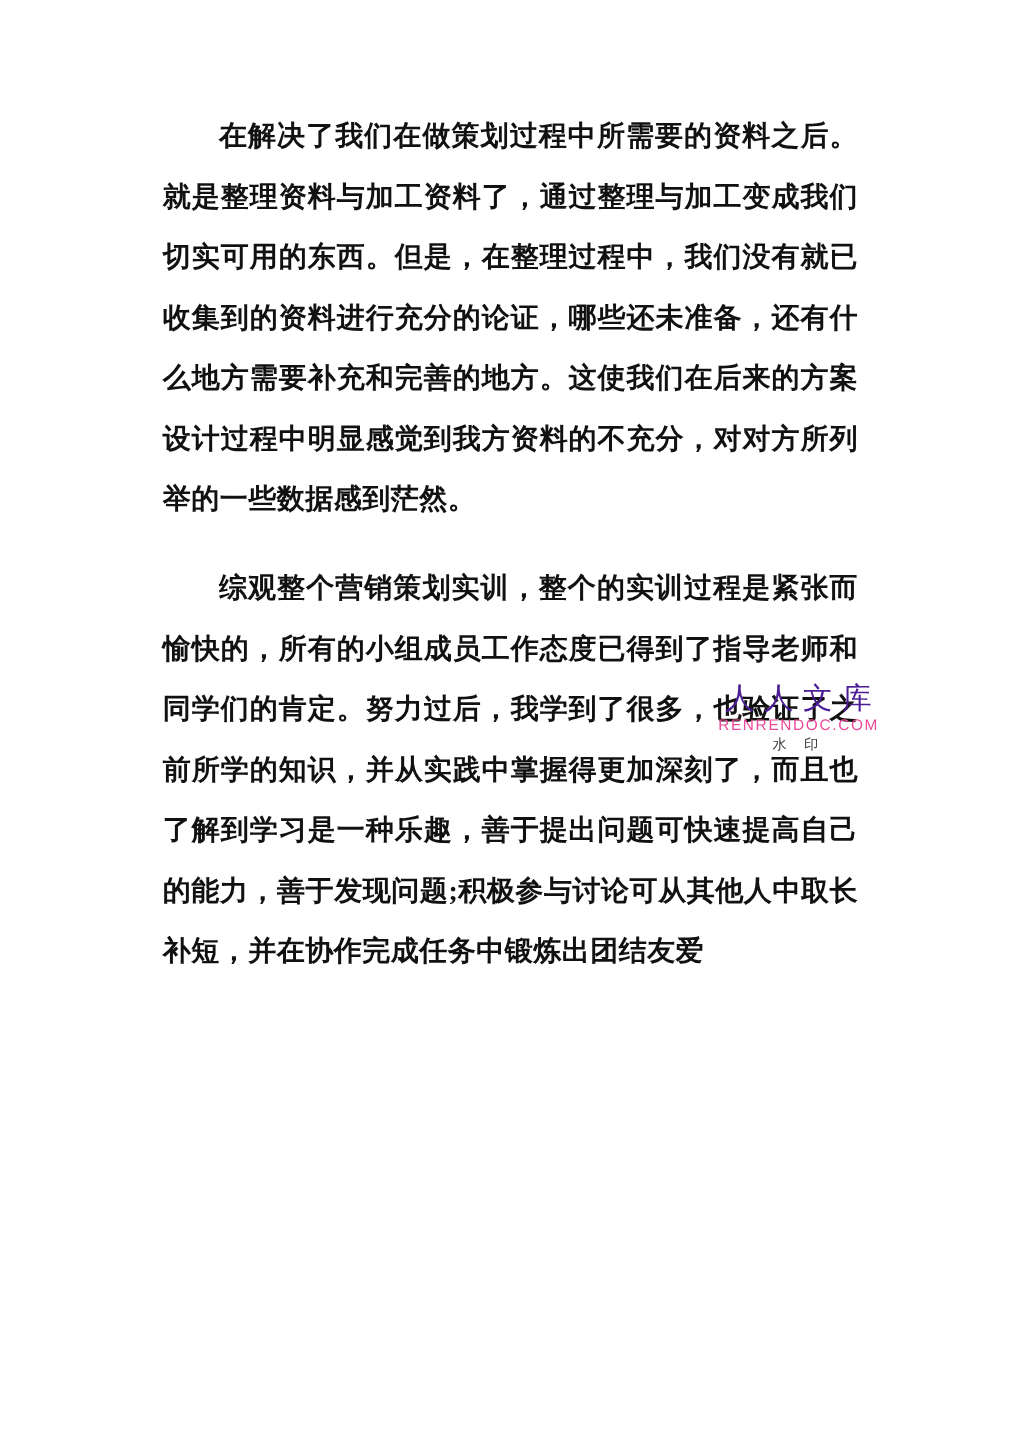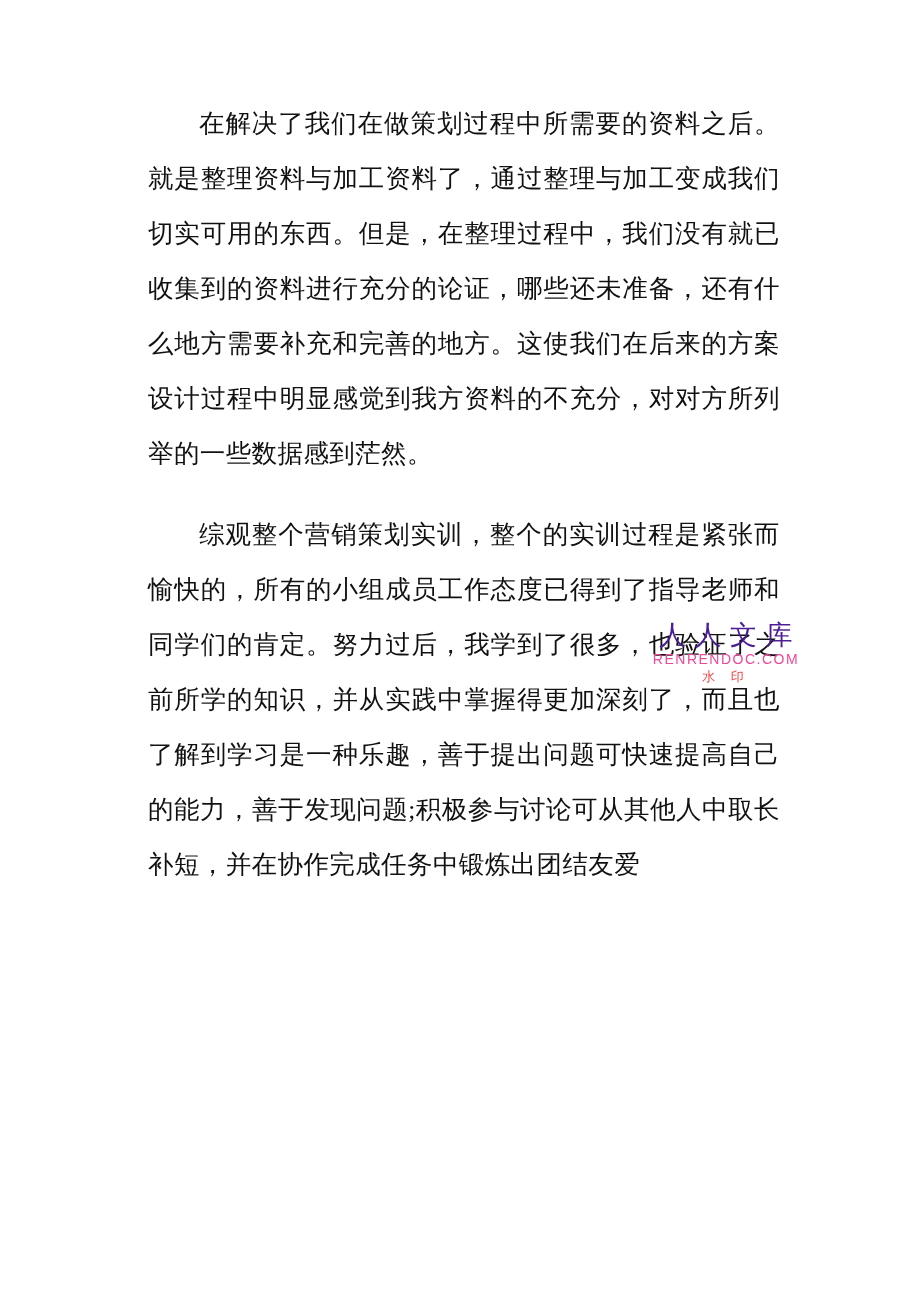--- a/index.html
+++ b/index.html
@@ -31,20 +31,21 @@
   }
   .para {
     margin: 0 0 26px 0;
     font-size: 25.5px;
     line-height: 55px;
     text-align: justify;
     text-justify: inter-ideograph;
     letter-spacing: 0.4px;
     color: #111111;
     text-indent: 2em;
+    font-weight: bold;
   }
   .para:last-child {
     margin-bottom: 0;
   }
   .watermark {
     position: absolute;
     left: 646px;
     top: 620px;
     width: 160px;
     height: 80px;
@@ -64,21 +65,21 @@
     font-family: "Liberation Sans", sans-serif;
     font-size: 14px;
     color: #ec4899;
     letter-spacing: 1.5px;
     line-height: 18px;
     white-space: nowrap;
   }
   .wm-line3 {
     font-family: "Liberation Sans", sans-serif;
     font-size: 13px;
-    color: #ef4444;
+    color: #404040;
     letter-spacing: 6px;
     line-height: 18px;
     white-space: nowrap;
   }
 </style>
 </head>
 <body>
 
 <div class="page">
 

